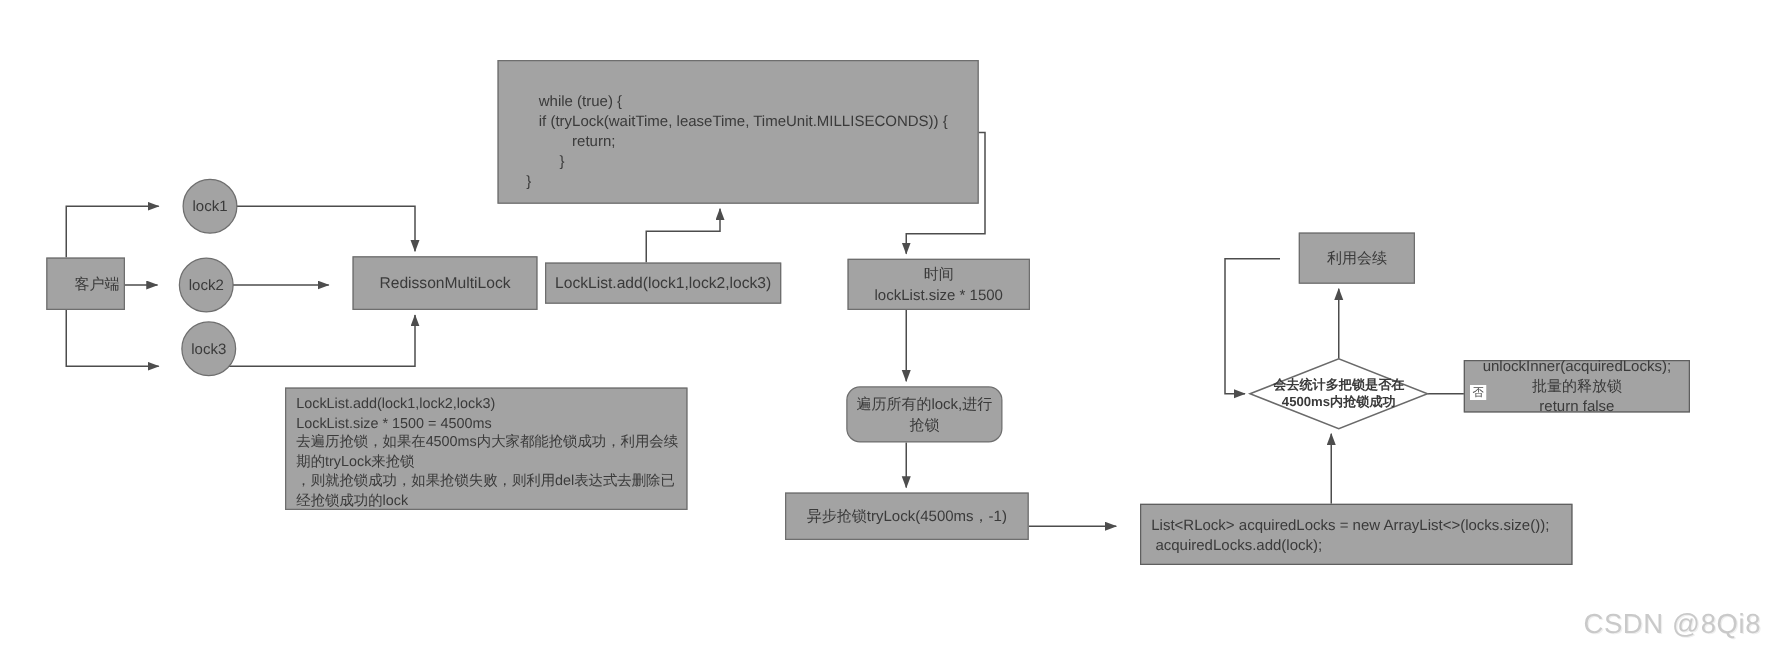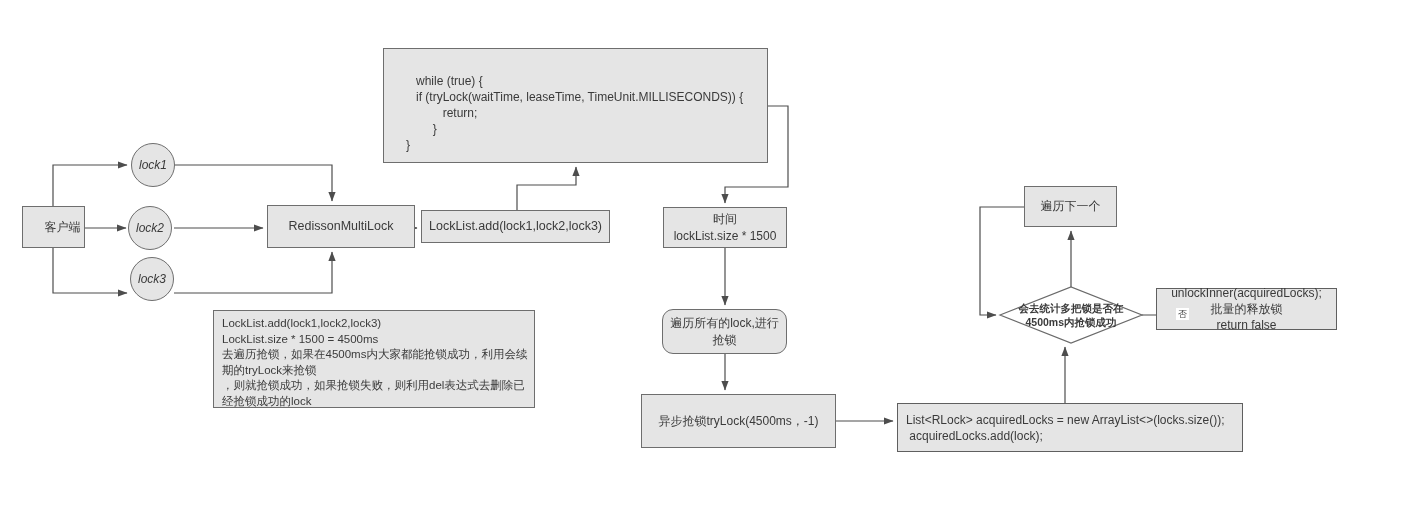--- a/index.html
+++ b/index.html
@@ -10,28 +10,29 @@
     font-family:"Liberation Sans","DejaVu Sans",sans-serif;
     color:#3a3a3a;
     overflow:hidden;
   }
   svg.edges{position:absolute;left:0;top:0;z-index:1;}
   .edge{fill:none;stroke:#4d4d4d;stroke-width:1.2;}
   .diamond-shape{fill:#ffffff;stroke:#6a6a6a;stroke-width:1.2;}
   .node{
     position:absolute;z-index:2;
     box-sizing:border-box;
-    background:#e5e5e5;
+    background:#a3a3a3;
     border:1px solid #6e6e6e;
     display:flex;align-items:center;justify-content:center;
     text-align:center;
     font-size:12px;line-height:1.35;
     white-space:pre-line;
+    margin-left:15px;
   }
-  .circle{border-radius:50%;font-style:italic;}
+  .circle{border-radius:50%;}
   .thick{border-width:1.5px;border-color:#5f5f5f;}
   .code{
     align-items:flex-start;justify-content:flex-start;
     text-align:left;white-space:pre;
     padding:24px 0 0 22px;line-height:16px;font-size:12px;
   }
   .note{
     align-items:flex-start;justify-content:flex-start;
     text-align:left;white-space:pre;
     padding:5px 8px;font-size:11.5px;line-height:15.5px;
@@ -109,36 +110,37 @@
         }
 }</div>
 
   <div class="node note" style="left:213px;top:310px;width:322px;height:98px;">LockList.add(lock1,lock2,lock3)
 LockList.size * 1500 = 4500ms
 去遍历抢锁，如果在4500ms内大家都能抢锁成功，利用会续
 期的tryLock来抢锁
 ，则就抢锁成功，如果抢锁失败，则利用del表达式去删除已
 经抢锁成功的lock</div>
 
-  <div class="node" style="left:663px;top:207px;width:124px;height:41px;">时间
+  <div class="node" style="left:663px;top:207px;width:146px;height:41px;">时间
 lockList.size * 1500</div>
 
   <div class="node" style="left:662px;top:309px;width:125px;height:45px;border-radius:11px;">遍历所有的lock,进行
 抢锁</div>
 
-  <div class="node" style="left:641px;top:394px;width:195px;height:54px;">异步抢锁tryLock(4500ms，-1)</div>
+  <div class="node" style="left:613px;top:394px;width:195px;height:38px;">异步抢锁tryLock(4500ms，-1)</div>
 
   <div class="node listcode thick" style="left:897px;top:403px;width:346px;height:49px;">List&lt;RLock&gt; acquiredLocks = new ArrayList&lt;&gt;(locks.size());
  acquiredLocks.add(lock);</div>
 
   <div class="diamond-label" style="left:1000px;top:287px;width:142px;height:56px;">会去统计多把锁是否在
 4500ms内抢锁成功</div>
 
-  <div class="node" style="left:1024px;top:186px;width:93px;height:41px;">遍历下一个</div>
+  <div class="node" style="left:1024px;top:186px;width:93px;height:41px;">利用会续</div>
 
   <div class="node thick" style="left:1156px;top:288px;width:181px;height:42px;">unlockInner(acquiredLocks);
 批量的释放锁
 return false</div>
 
   <div class="edge-label" style="left:1176px;top:308px;">否</div>
 
+  <div class="watermark">CSDN @8Qi8</div>
 
 </div>
 
 </body></html>

